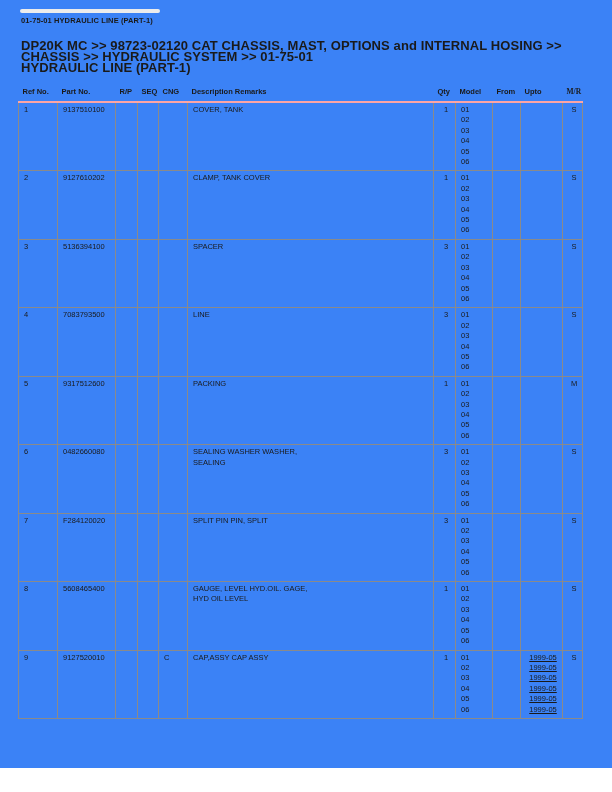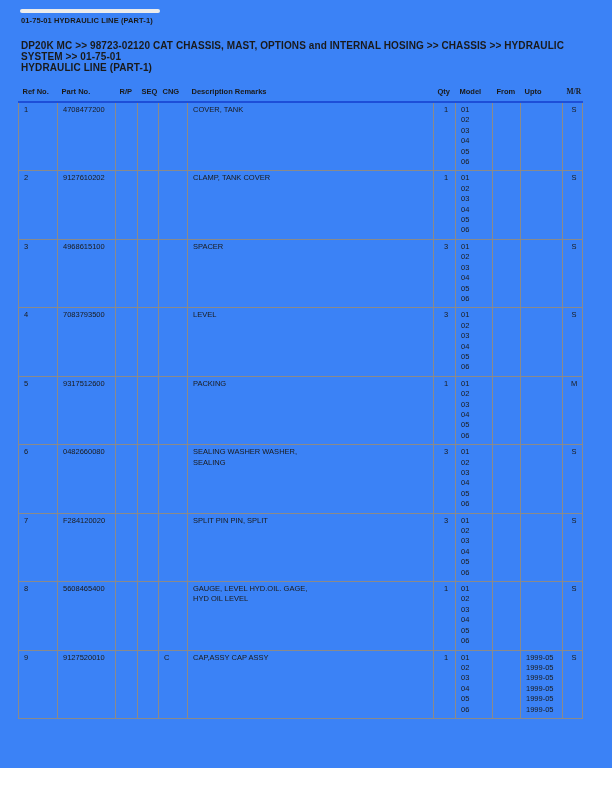--- a/index.html
+++ b/index.html
@@ -32,21 +32,21 @@
     font-size: 7.5px;
     font-weight: bold;
     letter-spacing: 0.1px;
     white-space: nowrap;
   }
   .breadcrumb {
     position: absolute;
     left: 21px;
     top: 40px;
     width: 578px;
-    font-size: 10px;
+    font-size: 13px;
     font-weight: bold;
     line-height: 11px;
     letter-spacing: 0.1px;
     white-space: pre-line;
   }
   table.parts {
     position: absolute;
     left: 18px;
     top: 85px;
     width: 564px;
@@ -54,38 +54,38 @@
     table-layout: fixed;
   }
   table.parts th {
     font-size: 7.5px;
     font-weight: bold;
     text-align: left;
     vertical-align: top;
     padding: 2px 0 5px 4px;
     line-height: 9px;
     border: none;
-    border-bottom: 2px solid #1d4ed8;
+    border-bottom: 2px solid #fca5a5;
     white-space: nowrap;
     overflow: visible;
   }
   table.parts td {
     font-size: 7.5px;
     line-height: 10.4px;
     vertical-align: top;
     border: 1px solid #8a8a8a;
     padding: 2px 2px 3px 5px;
     white-space: pre-line;
     overflow: hidden;
   }
   
   td.col-desc  { padding-left: 8px; }
   td.col-qty   { text-align: center; padding-left: 1px; padding-right: 1px; }
   td.col-model { padding-left: 7px; margin-left: 16px; }
-  td.col-upto  { text-align: left; padding-right: 3px; }
+  td.col-upto  { text-align: center; padding-right: 3px; text-decoration: underline; }
   td.col-mr    { text-align: center; padding-left: 1px; padding-right: 1px; }
   th.col-qty   { padding-left: 7px; }
   th.col-model { padding-left: 7px; }
   th.col-from  { padding-left: 5px; margin-top: 10px; }
   th.col-upto  { padding-left: 4px; }
   th.col-mr    { padding-left: 2px; font-family: Liberation Serif, serif; }
 </style>
 </head>
 <body>
 
@@ -124,21 +124,21 @@
         <th class="col-model">Model</th>
         <th class="col-from">From</th>
         <th class="col-upto">Upto</th>
         <th class="col-mr">M/R</th>
       </tr>
     </thead>
     <tbody>
 
         <tr>
           <td class="col-ref">1</td>
-          <td class="col-part">4708477200</td>
+          <td class="col-part">9137510100</td>
           <td class="col-rp"></td>
           <td class="col-seq"></td>
           <td class="col-cng"></td>
           <td class="col-desc">COVER, TANK</td>
           <td class="col-qty">1</td>
           <td class="col-model">01
 02
 03
 04
 05
@@ -162,21 +162,21 @@
 04
 05
 06</td>
           <td class="col-from"></td>
           <td class="col-upto"></td>
           <td class="col-mr">S</td>
         </tr>
 
         <tr>
           <td class="col-ref">3</td>
-          <td class="col-part">4968615100</td>
+          <td class="col-part">5136394100</td>
           <td class="col-rp"></td>
           <td class="col-seq"></td>
           <td class="col-cng"></td>
           <td class="col-desc">SPACER</td>
           <td class="col-qty">3</td>
           <td class="col-model">01
 02
 03
 04
 05
@@ -185,21 +185,21 @@
           <td class="col-upto"></td>
           <td class="col-mr">S</td>
         </tr>
 
         <tr>
           <td class="col-ref">4</td>
           <td class="col-part">7083793500</td>
           <td class="col-rp"></td>
           <td class="col-seq"></td>
           <td class="col-cng"></td>
-          <td class="col-desc">LEVEL</td>
+          <td class="col-desc">LINE</td>
           <td class="col-qty">3</td>
           <td class="col-model">01
 02
 03
 04
 05
 06</td>
           <td class="col-from"></td>
           <td class="col-upto"></td>
           <td class="col-mr">S</td>

